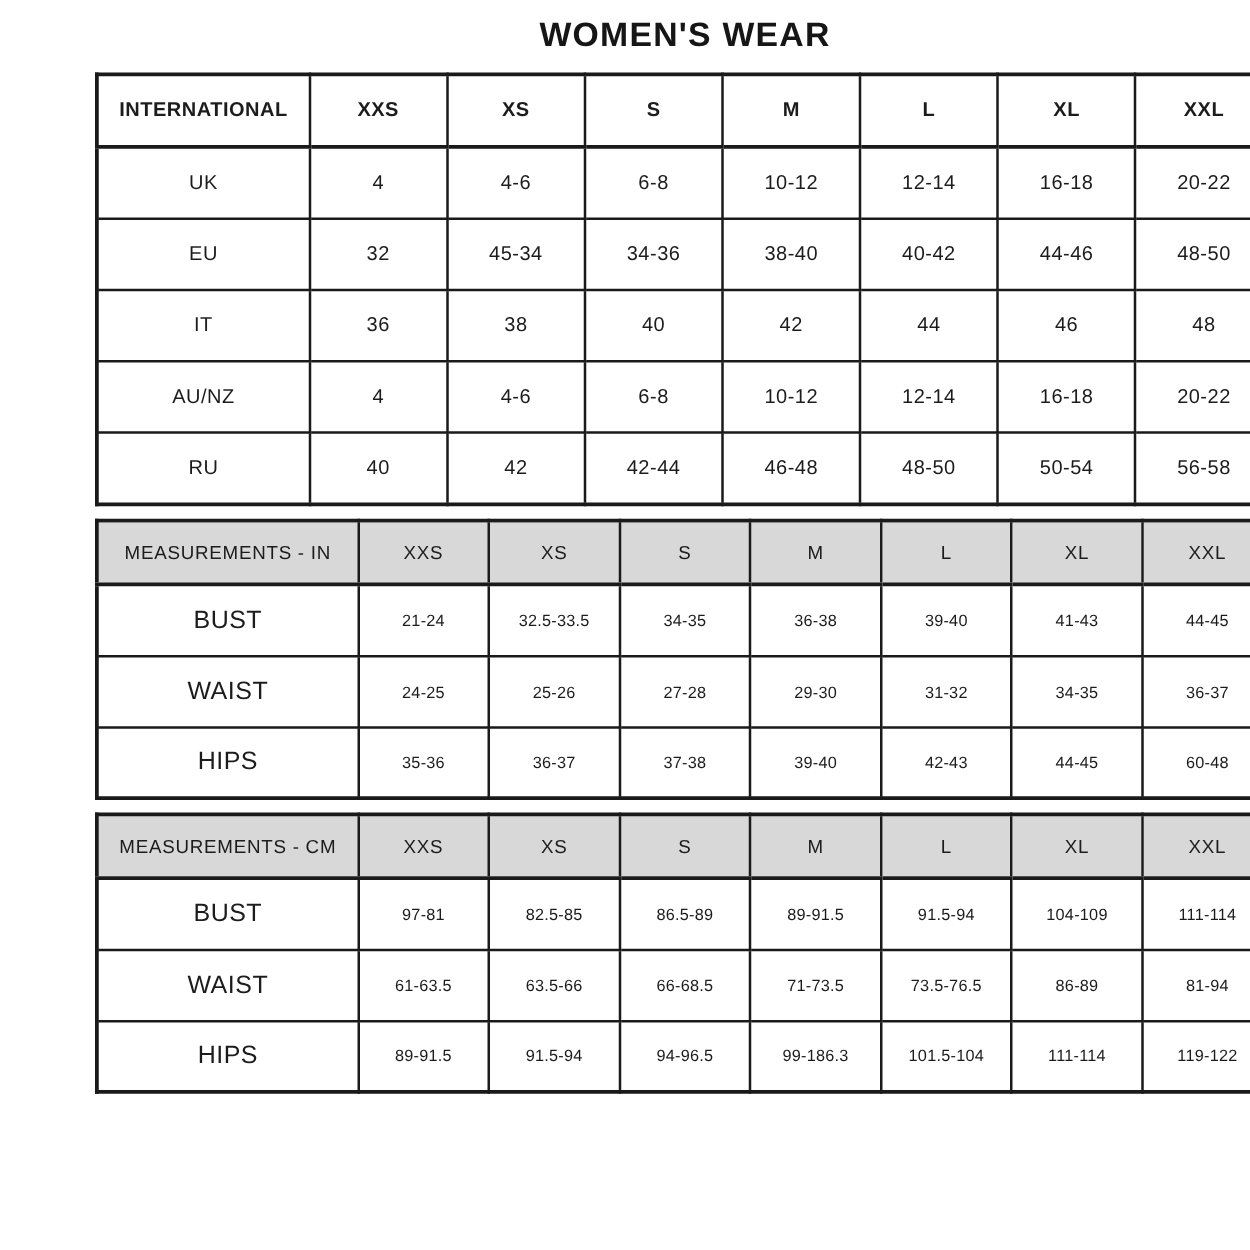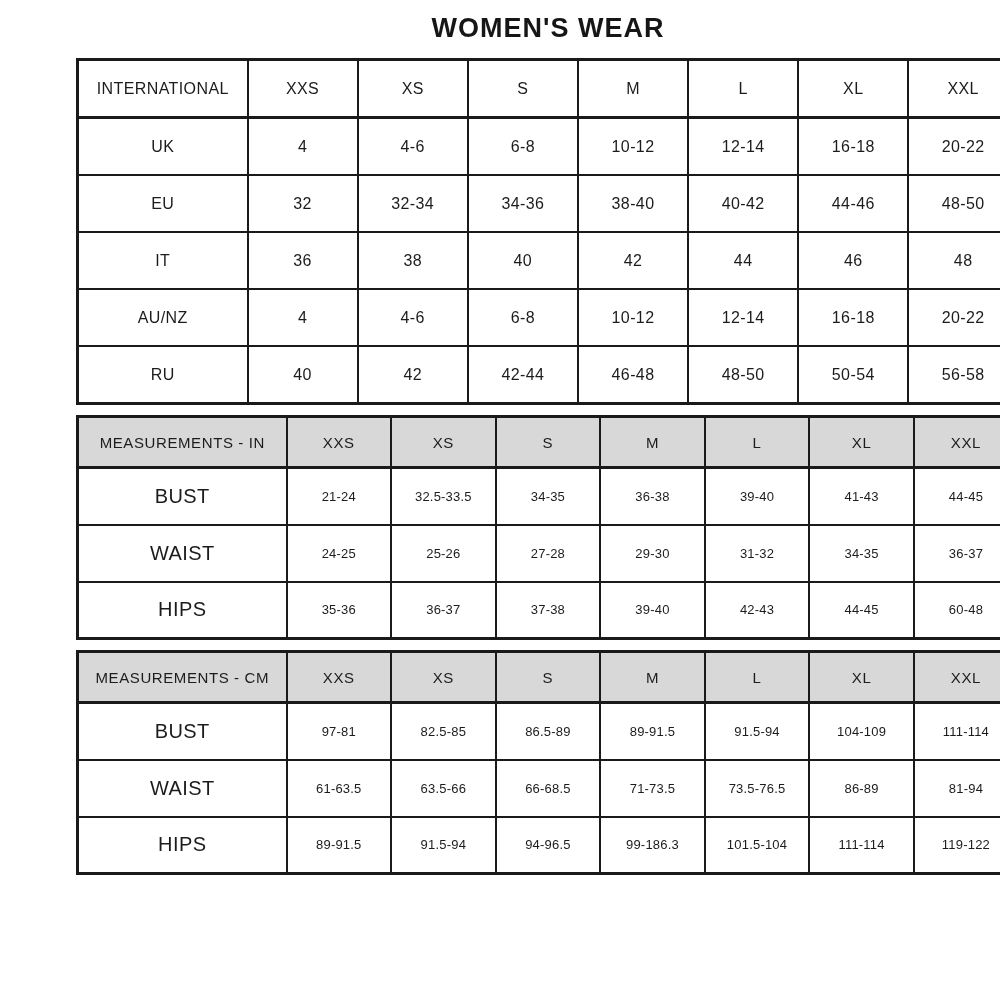--- a/index.html
+++ b/index.html
@@ -51,21 +51,21 @@
     font-weight: 700;
     letter-spacing: 0.6px;
     border-bottom-width: 3px;
   }
   .t-conversion col.c-label   { width: 170px; }
   .t-conversion tbody th,
   .t-conversion tbody td,
   .t-conversion .size-row th,
   .t-conversion .size-row td  { height: 55px; font-size: 16px; letter-spacing: 0.4px; }
   .t-conversion .size-row th,
-  .t-conversion .size-row td  { border-bottom-width: 3px; }
+  .t-conversion .size-row td  { border-bottom-width: 3px; font-weight: bold; }
   
   .t-measure col.c-label { width: 209px; }
   .t-measure thead th {
     background: #d8d8d8;
     height: 48px;
     font-size: 15px;
     font-weight: 400;
     letter-spacing: 0.6px;
     border-bottom-width: 3px;
   }
@@ -110,21 +110,21 @@
           <td>4-6</td>
           <td>6-8</td>
           <td>10-12</td>
           <td>12-14</td>
           <td>16-18</td>
           <td>20-22</td>
         </tr>
         <tr>
           <th>EU</th>
           <td>32</td>
-          <td>32-34</td>
+          <td>45-34</td>
           <td>34-36</td>
           <td>38-40</td>
           <td>40-42</td>
           <td>44-46</td>
           <td>48-50</td>
         </tr>
         <tr>
           <th>IT</th>
           <td>36</td>
           <td>38</td>

